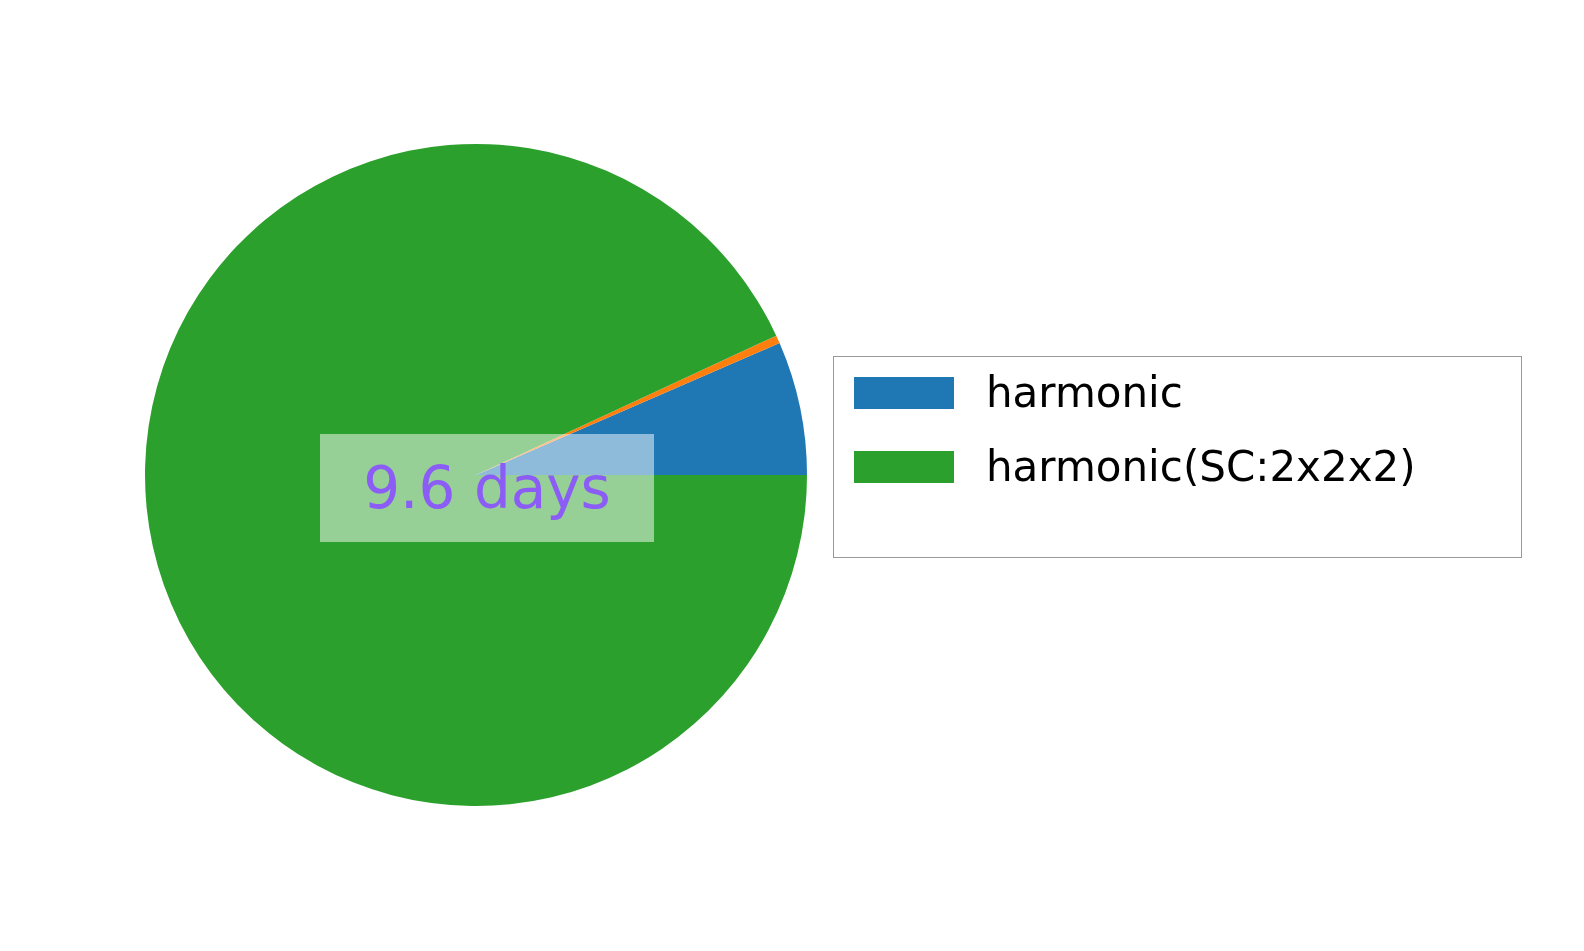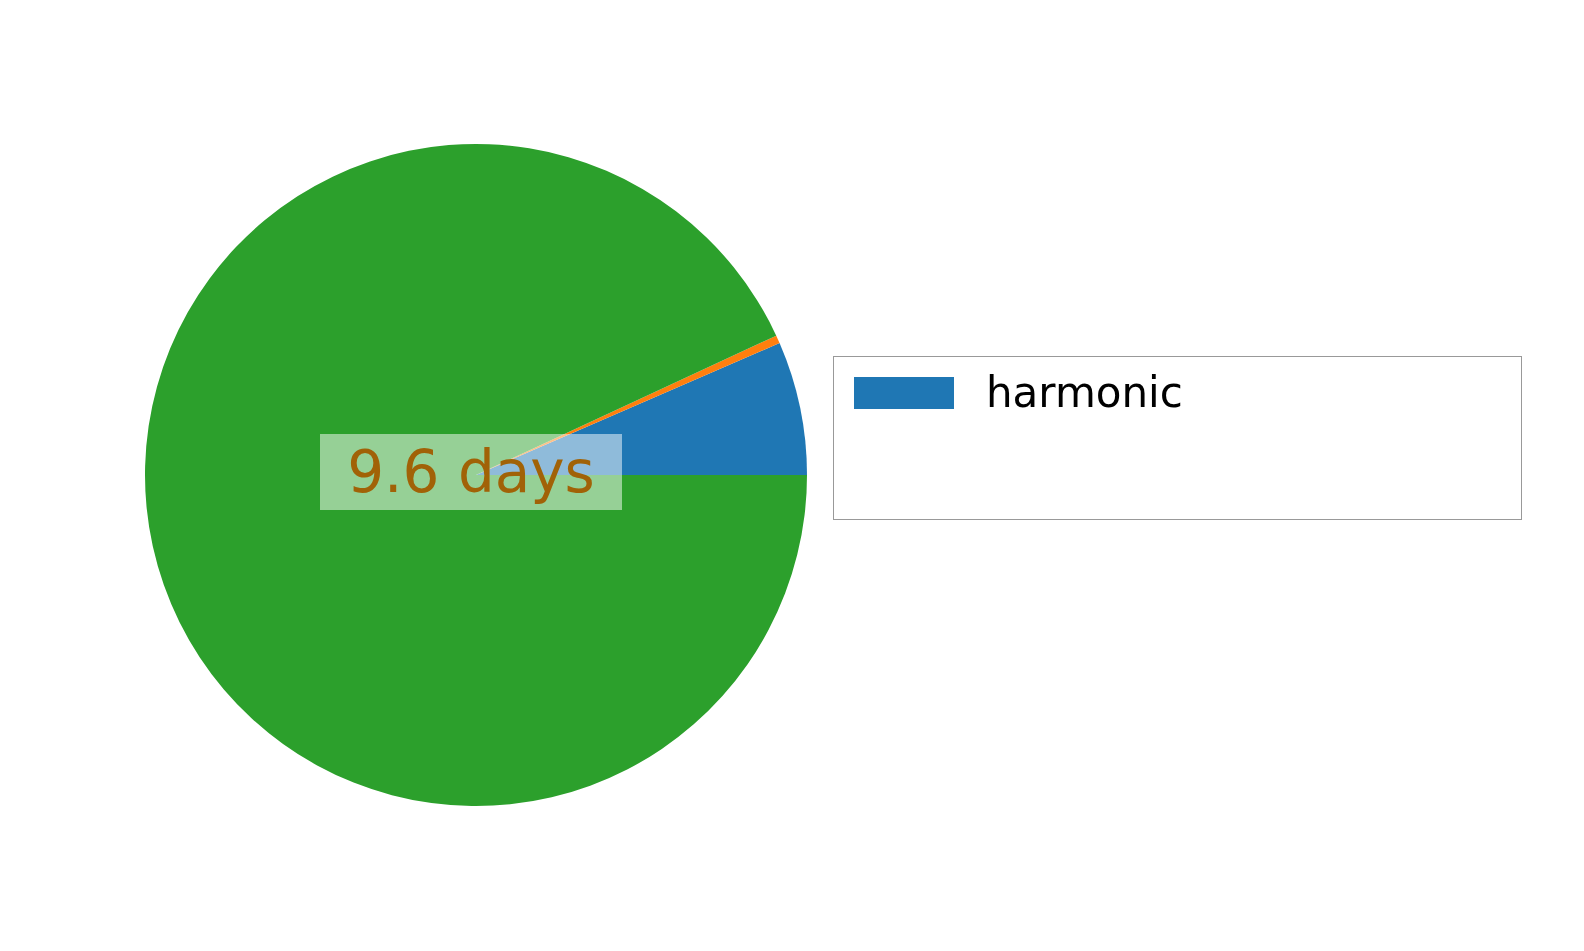--- a/index.html
+++ b/index.html
@@ -39,36 +39,36 @@
     left: 0;
     top: 0;
   }
 
   
   .wedge-label {
     position: absolute;
     display: flex;
     align-items: center;
     justify-content: center;
-    color: #a16207;
+    color: #8b5cf6;
     font-size: 58px;
     line-height: 1;
     white-space: nowrap;
     background: rgba(255, 255, 255, 0.5);
-    padding: 0;
+    padding: 16px;
     text-align: right;
   }
 
   
   #legend {
     position: absolute;
     left: 833px;
     top: 356px;
     width: 689px;
-    height: 164px;
+    height: 202px;
     box-sizing: border-box;
     background: rgba(255, 255, 255, 0.8);
     border: 1.6px solid #999999;
   }
   .legend-rows {
     position: absolute;
     left: 0;
     top: 0;
     width: 100%;
     height: 100%;
@@ -118,17 +118,21 @@
 
   <div id="legend">
     <div class="legend-rows">
 
       <div class="legend-row">
         <span class="legend-swatch" id="swatch-0" style="background: rgb(31, 119, 180);"></span>
         <span class="legend-label">harmonic</span>
       </div>
 
 
+      <div class="legend-row">
+        <span class="legend-swatch" id="swatch-2" style="background: rgb(44, 160, 44);"></span>
+        <span class="legend-label">harmonic(SC:2x2x2)</span>
+      </div>
 
     </div>
   </div>
 
 </div>
 
 </body></html>

